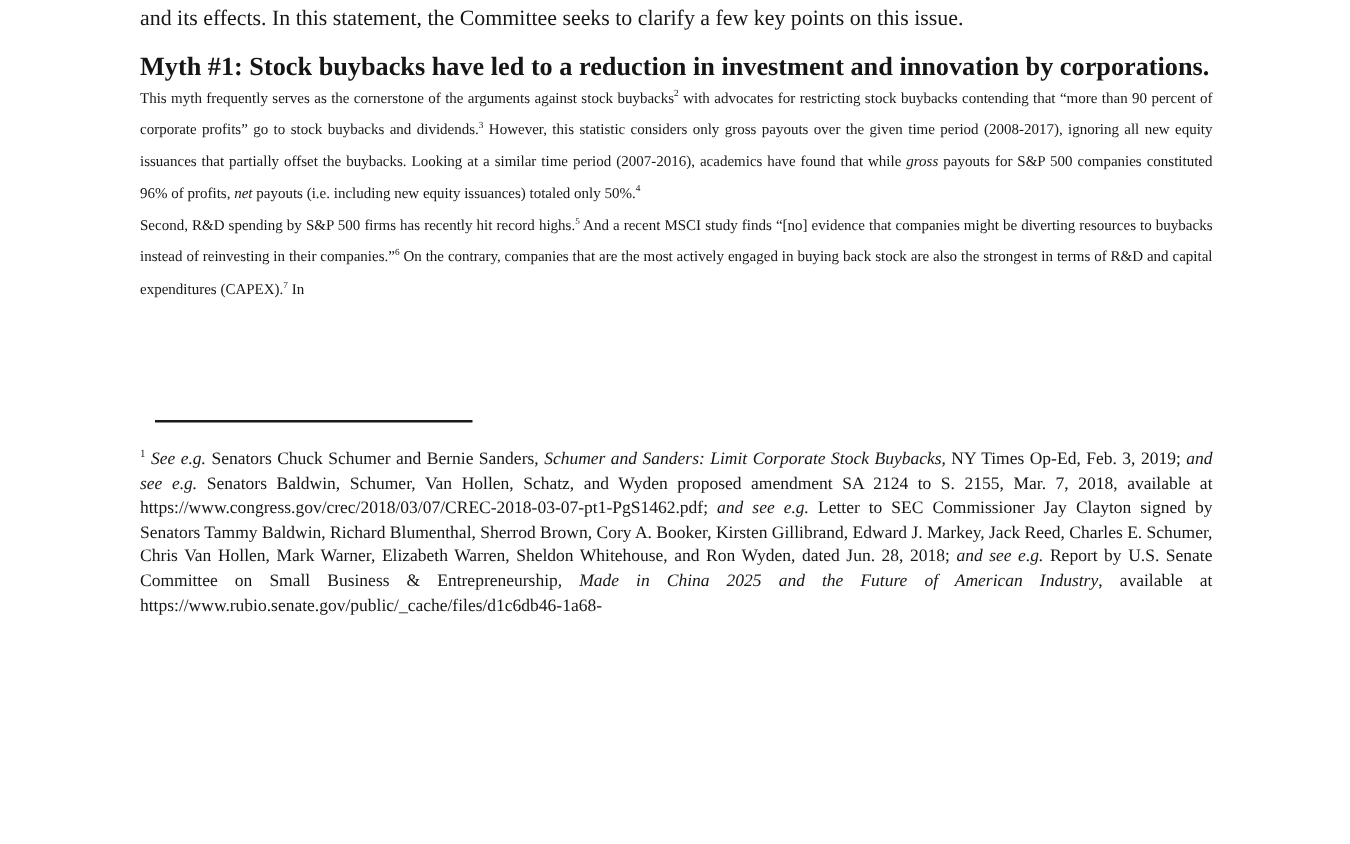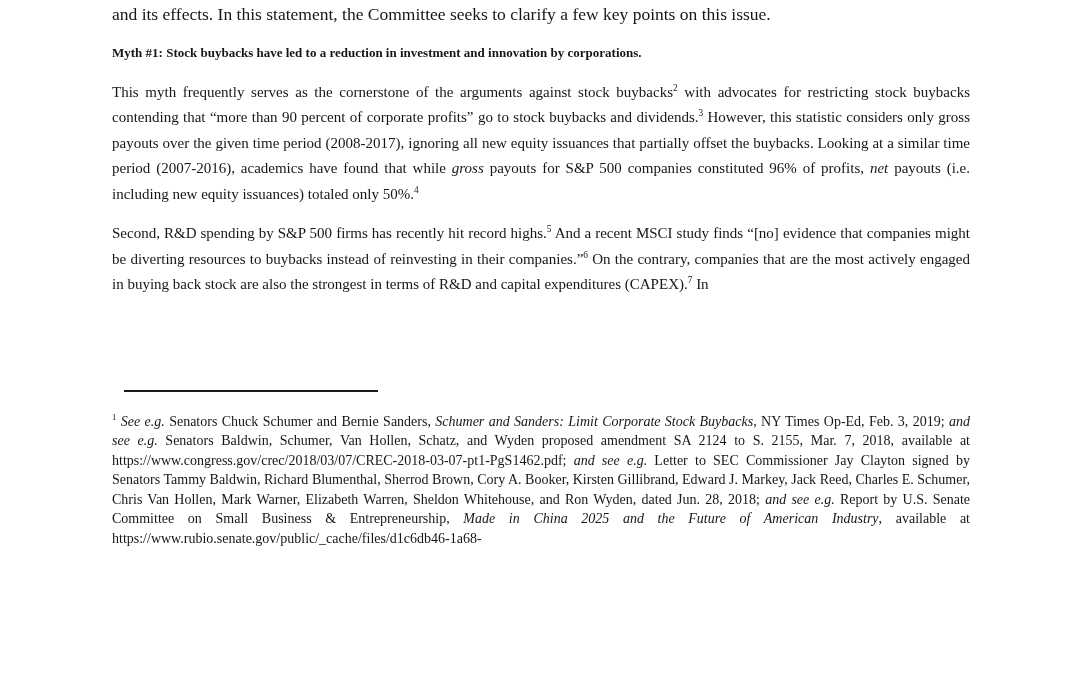--- a/index.html
+++ b/index.html
@@ -21,27 +21,26 @@
   .content p { margin: 0; }
   p.intro {
     margin-top: 1px;
     font-size: 17.5px;
     line-height: 25.5px;
     text-align: justify;
   }
   p.heading {
     margin-top: 12px;
     font-weight: 700;
-    font-size: 13px;
+    font-size: 21px;
     line-height: 26px;
     text-align: justify;
   }
   p.para {
-    margin-top: 14px;
-    font-size: 15px;
+    font-size: 12px;
     line-height: 25.5px;
     text-align: justify;
   }
   div.rule {
     margin: 92px 0 0 12px;
     width: 254px;
     height: 0;
     border-top: 2px solid #1a1a1a;
   }
   p.footnote {

